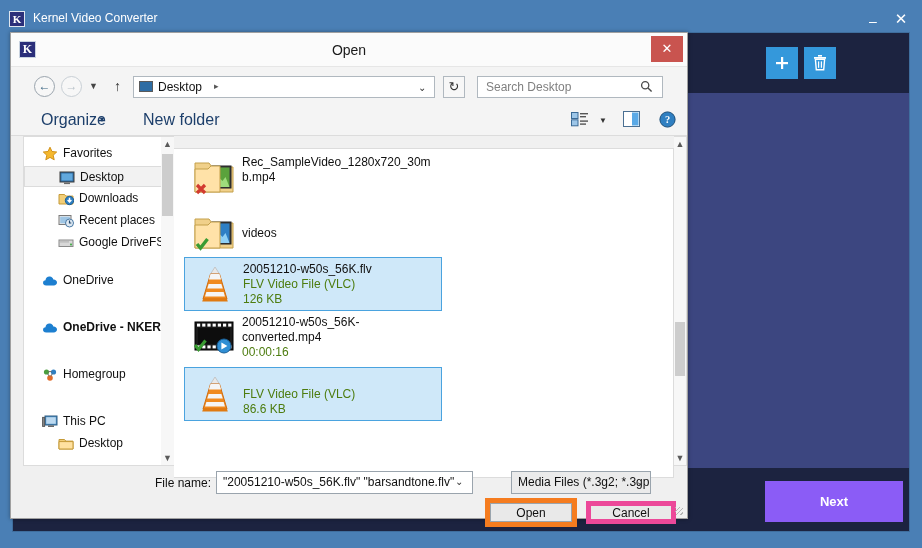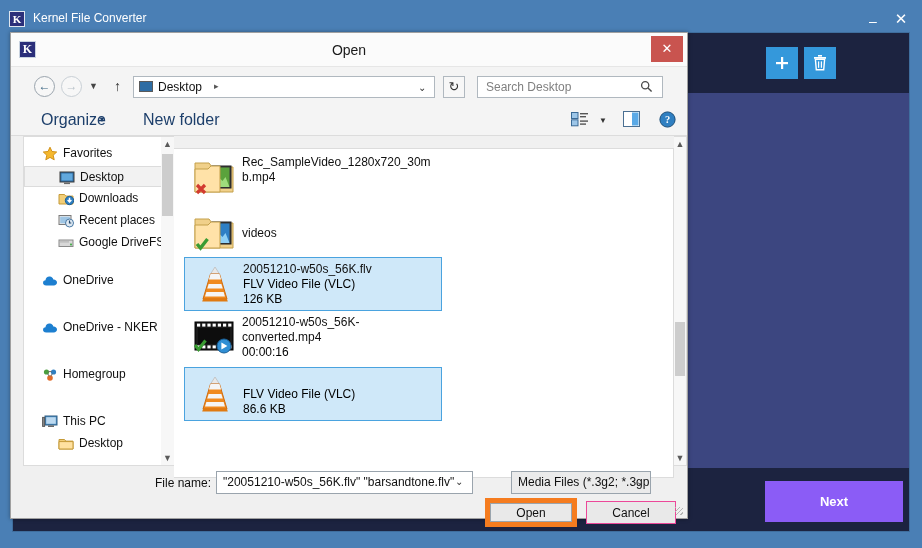--- a/index.html
+++ b/index.html
@@ -93,58 +93,58 @@
   .tree-sb .dn{position:absolute;left:0;bottom:2px;width:13px;text-align:center;font-size:9px;color:#5a5a5a;}
   .tree-sb .thumb{position:absolute;left:1px;top:17px;width:11px;height:62px;background:#cdcdcd;}
   
   .flist{position:absolute;left:163px;top:103px;width:500px;height:330px;background:#fff;
     border:1px solid #dcdcdc;border-left:none;box-sizing:border-box;overflow:hidden;margin-top:12px;}
   .file-item{position:absolute;left:10px;width:258px;}
   .file-item.sel{background:#cfe8f9;border:1px solid #4aa3df;box-sizing:border-box;}
   .file-ico{position:absolute;left:10px;top:6px;width:40px;height:40px;}
   .file-name{position:absolute;left:58px;top:4px;width:190px;font-size:12px;color:#101010;line-height:15px;
     word-wrap:break-word;}
-  .file-meta{position:absolute;left:58px;font-size:12px;color:#000000;line-height:15px;}
+  .file-meta{position:absolute;left:58px;font-size:12px;color:#4d7c0f;line-height:15px;}
   .flist-sb{position:absolute;left:663px;top:103px;width:13px;height:330px;background:#f7f7f7;
     border:1px solid #dcdcdc;border-left:none;box-sizing:border-box;}
   .flist-sb .up{position:absolute;left:0;top:2px;width:12px;text-align:center;font-size:9px;color:#5a5a5a;}
   .flist-sb .dn{position:absolute;left:0;bottom:2px;width:12px;text-align:center;font-size:9px;color:#5a5a5a;}
   .flist-sb .thumb{position:absolute;left:1px;top:185px;width:10px;height:54px;background:#cdcdcd;}
   
   .fn-label{position:absolute;left:144px;top:443px;font-size:12px;color:#101010;}
   .fn-box{position:absolute;left:205px;top:438px;width:257px;height:23px;background:#fff;
     border:1px solid #9aa4ad;box-sizing:border-box;}
   .fn-value{position:absolute;left:6px;top:3px;font-size:12px;color:#101010;white-space:nowrap;}
   .fn-caret{position:absolute;left:238px;top:4px;font-size:10px;color:#333;}
   .ft-box{position:absolute;left:500px;top:438px;width:140px;height:23px;background:#ebebeb;
     border:1px solid #9aa4ad;box-sizing:border-box;overflow:hidden;}
   .ft-value{position:absolute;left:6px;top:3px;font-size:12px;color:#101010;white-space:nowrap;}
   .ft-caret{position:absolute;left:124px;top:4px;font-size:10px;color:#333;}
   .open-ring{position:absolute;left:474px;top:465px;width:92px;height:29px;background:#F57C1F;}
   .open-btn{position:absolute;left:5px;top:5px;width:82px;height:19px;background:#e9e9e9;
     border:1px solid #9aa4ad;box-sizing:border-box;font-size:12px;color:#101010;cursor:pointer;padding:0;
     font-family:"Liberation Sans",sans-serif;}
   .cancel-btn{position:absolute;left:575px;top:468px;width:90px;height:23px;background:#e9e9e9;
-    border:1px solid #ec4899;box-sizing:border-box;font-size:12px;color:#101010;cursor:pointer;padding:0;
+    border:5px solid #ec4899;box-sizing:border-box;font-size:12px;color:#101010;cursor:pointer;padding:0;
     font-family:"Liberation Sans",sans-serif;}
   .grip{position:absolute;left:664px;top:474px;width:8px;height:8px;
     background:repeating-linear-gradient(135deg,#b5b5b5 0 1px,transparent 1px 3px);}
 </style>
 </head>
 <body>
 
 <div class="app-window">
 
   <div class="top-artifact"></div>
 
   <div class="app-titlebar">
     <div class="app-logo">
       <span>K</span>
     </div>
-    <div class="app-title">Kernel File Converter</div>
+    <div class="app-title">Kernel Video Converter</div>
     <div class="win-min">–</div>
     <div class="win-close">✕</div>
   </div>
 
   <div class="app-frame">
     <div class="app-toolbar">
       <button class="tb-btn tb-add">
         <svg width="16" height="16" viewBox="0 0 16 16">
           <rect x="7" y="2" width="2.2" height="12" fill="#fff"></rect>
           <rect x="2" y="7" width="12" height="2.2" fill="#fff"></rect>
@@ -282,21 +282,21 @@
         <div class="tree-item" style="top: 133px;">
           <span class="tree-ico" style="left: 18px;"><svg width="16" height="15" viewBox="0 0 16 15">
               <path d="M4.3 12.4 C1.9 12.4 .7 10.8 1.1 9.2 1.4 8 2.4 7.3 3.5 7.3 3.6 4.9 5.6 3.3 7.9 3.6 9.6 3.8 10.9 5 11.3 6.5 13.3 6.3 15 7.7 15 9.5 15 11.2 13.6 12.4 11.8 12.4 z" fill="#1d7fd0"></path>
             </svg></span>
           <span class="tree-label" style="left: 39px;">OneDrive</span>
         </div>
         <div class="tree-item" style="top: 180px;">
           <span class="tree-ico" style="left: 18px;"><svg width="16" height="15" viewBox="0 0 16 15">
               <path d="M4.3 12.4 C1.9 12.4 .7 10.8 1.1 9.2 1.4 8 2.4 7.3 3.5 7.3 3.6 4.9 5.6 3.3 7.9 3.6 9.6 3.8 10.9 5 11.3 6.5 13.3 6.3 15 7.7 15 9.5 15 11.2 13.6 12.4 11.8 12.4 z" fill="#1d7fd0"></path>
             </svg></span>
-          <span class="tree-label" style="left: 39px;">OneDrive - NKER</span>
+          <span class="tree-label" style="left: 39px; font-weight: bold;">OneDrive - NKER</span>
         </div>
         <div class="tree-item" style="top: 227px;">
           <span class="tree-ico" style="left: 18px;"><svg width="16" height="15" viewBox="0 0 16 15">
               <circle cx="4.5" cy="5" r="2.6" fill="#4a9e3f"></circle>
               <circle cx="11.5" cy="5" r="2.6" fill="#2f7fc1"></circle>
               <circle cx="8" cy="11" r="2.8" fill="#e06c2a"></circle>
               <path d="M5.6 6.6 L7.2 9.2 M10.4 6.6 L8.8 9.2 M6.4 4.6 h3.2" fill="none" stroke="#6a6a6a" stroke-width="1"></path>
             </svg></span>
           <span class="tree-label" style="left: 39px;">Homegroup</span>
         </div>

